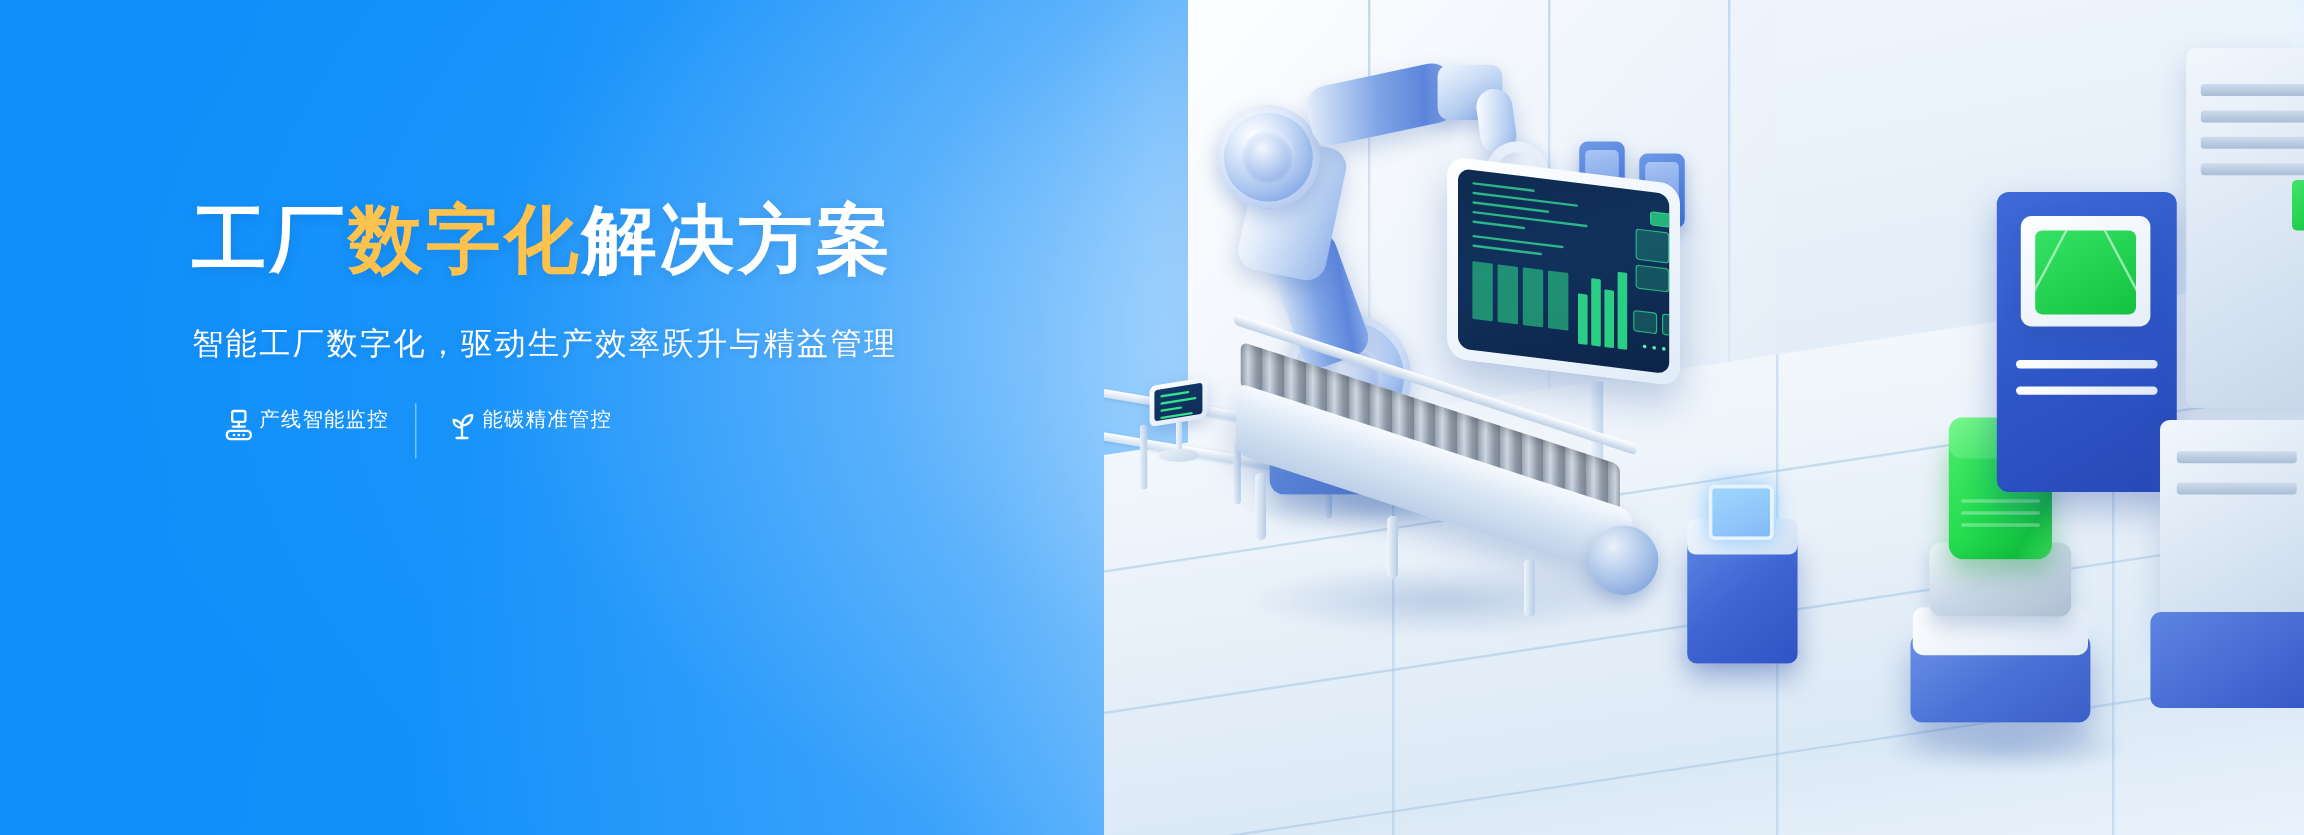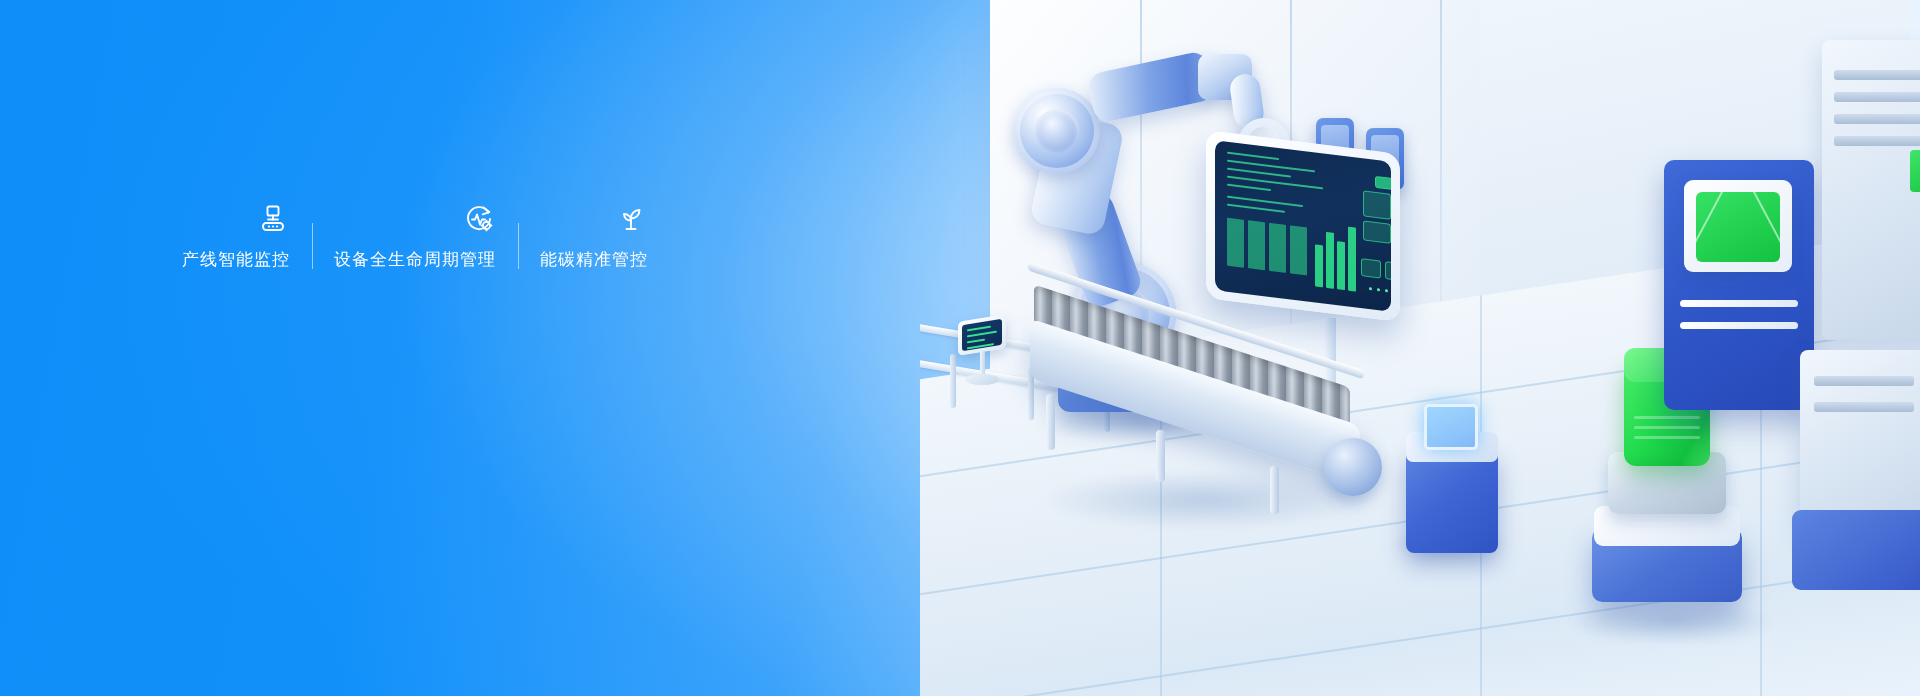--- a/index.html
+++ b/index.html
@@ -36,21 +36,21 @@
   .subhead {
     margin-top:34px; font-size:26px; letter-spacing:2px;
     color:#ffffff; white-space:nowrap; font-weight:400;
     text-shadow:0 1px 6px rgba(0,60,140,0.14);
   }
 
   .features {
     margin-top:34px; display:flex; align-items:flex-end;
   }
   .feature {
-    display:flex; flex-direction:column; align-items:flex-end;
+    display:flex; flex-direction:row; align-items:flex-start;
     padding:0 22px; position:relative;
   }
   .feature + .feature::before {
     content:""; position:absolute; left:0; bottom:2px;
     width:1px; height:46px; background:rgba(255,255,255,0.55);
   }
   .feature .ficon {
     width:34px; height:34px; margin-bottom:12px;
     display:flex; align-items:center; justify-content:center;
   }
@@ -469,51 +469,41 @@
         <div class="rack-slot" style="left:14px; top:26px; width:100px;"></div>
         <div class="rack-slot" style="left:14px; top:52px; width:100px;"></div>
       </div>
       <div class="pedestal-blue" style="left:872px; top:510px; width:150px; height:80px;"></div>
     </div>
 
   </div>
 
   <div id="copy">
 
-
+    <h1 class="headline"><span>工厂</span><span class="hl">数字化</span><span>解决方案</span></h1>
+
+    <p class="subhead">智能工厂数字化，驱动生产效率跃升与精益管理</p>
 
     <div class="features">
 
       <div class="feature">
         <span class="ficon">
           <svg viewBox="0 0 32 32" fill="none" stroke="#ffffff" stroke-width="1.9" stroke-linecap="round" stroke-linejoin="round">
             <rect x="10.5" y="3.5" width="11" height="9" rx="1.6"></rect>
             <path d="M16 12.5v4"></path>
             <path d="M11 16.5h10"></path>
             <rect x="6" y="20" width="20" height="7" rx="3.2"></rect>
             <circle cx="12" cy="23.5" r="1.1" fill="#ffffff" stroke="none"></circle>
             <circle cx="16" cy="23.5" r="1.1" fill="#ffffff" stroke="none"></circle>
             <circle cx="20" cy="23.5" r="1.1" fill="#ffffff" stroke="none"></circle>
           </svg>
         </span>
         <span class="flabel">产线智能监控</span>
       </div>
 
-      <div class="feature">
-        <span class="ficon">
-          <svg viewBox="0 0 32 32" fill="none" stroke="#ffffff" stroke-width="1.9" stroke-linecap="round" stroke-linejoin="round">
-            <path d="M25.5 9.5A11 11 0 1 0 27 16"></path>
-            <path d="M20.5 4.5l5.8 4.6-6.6 2.2"></path>
-            <path d="M9 16.5h3l2-5 3 10 2-5h3"></path>
-            <circle cx="23.5" cy="22.5" r="3.6"></circle>
-            <path d="M23.5 17.6v1.3M23.5 26.1v1.3M28.4 22.5h-1.3M19.9 22.5h-1.3"></path>
-          </svg>
-        </span>
-        <span class="flabel">设备全生命周期管理</span>
-      </div>
 
 
       <div class="feature">
         <span class="ficon">
           <svg viewBox="0 0 32 32" fill="none" stroke="#ffffff" stroke-width="1.9" stroke-linecap="round" stroke-linejoin="round">
             <path d="M16 26V15"></path>
             <path d="M16 15C16 10.5 19.5 7 24.5 7c0 5-3.5 8.5-8.5 8.5z"></path>
             <path d="M16 17.5C16 13.8 13 11 9 11c0 4 3 6.5 7 6.5z"></path>
             <path d="M11.5 26h9"></path>
           </svg>

